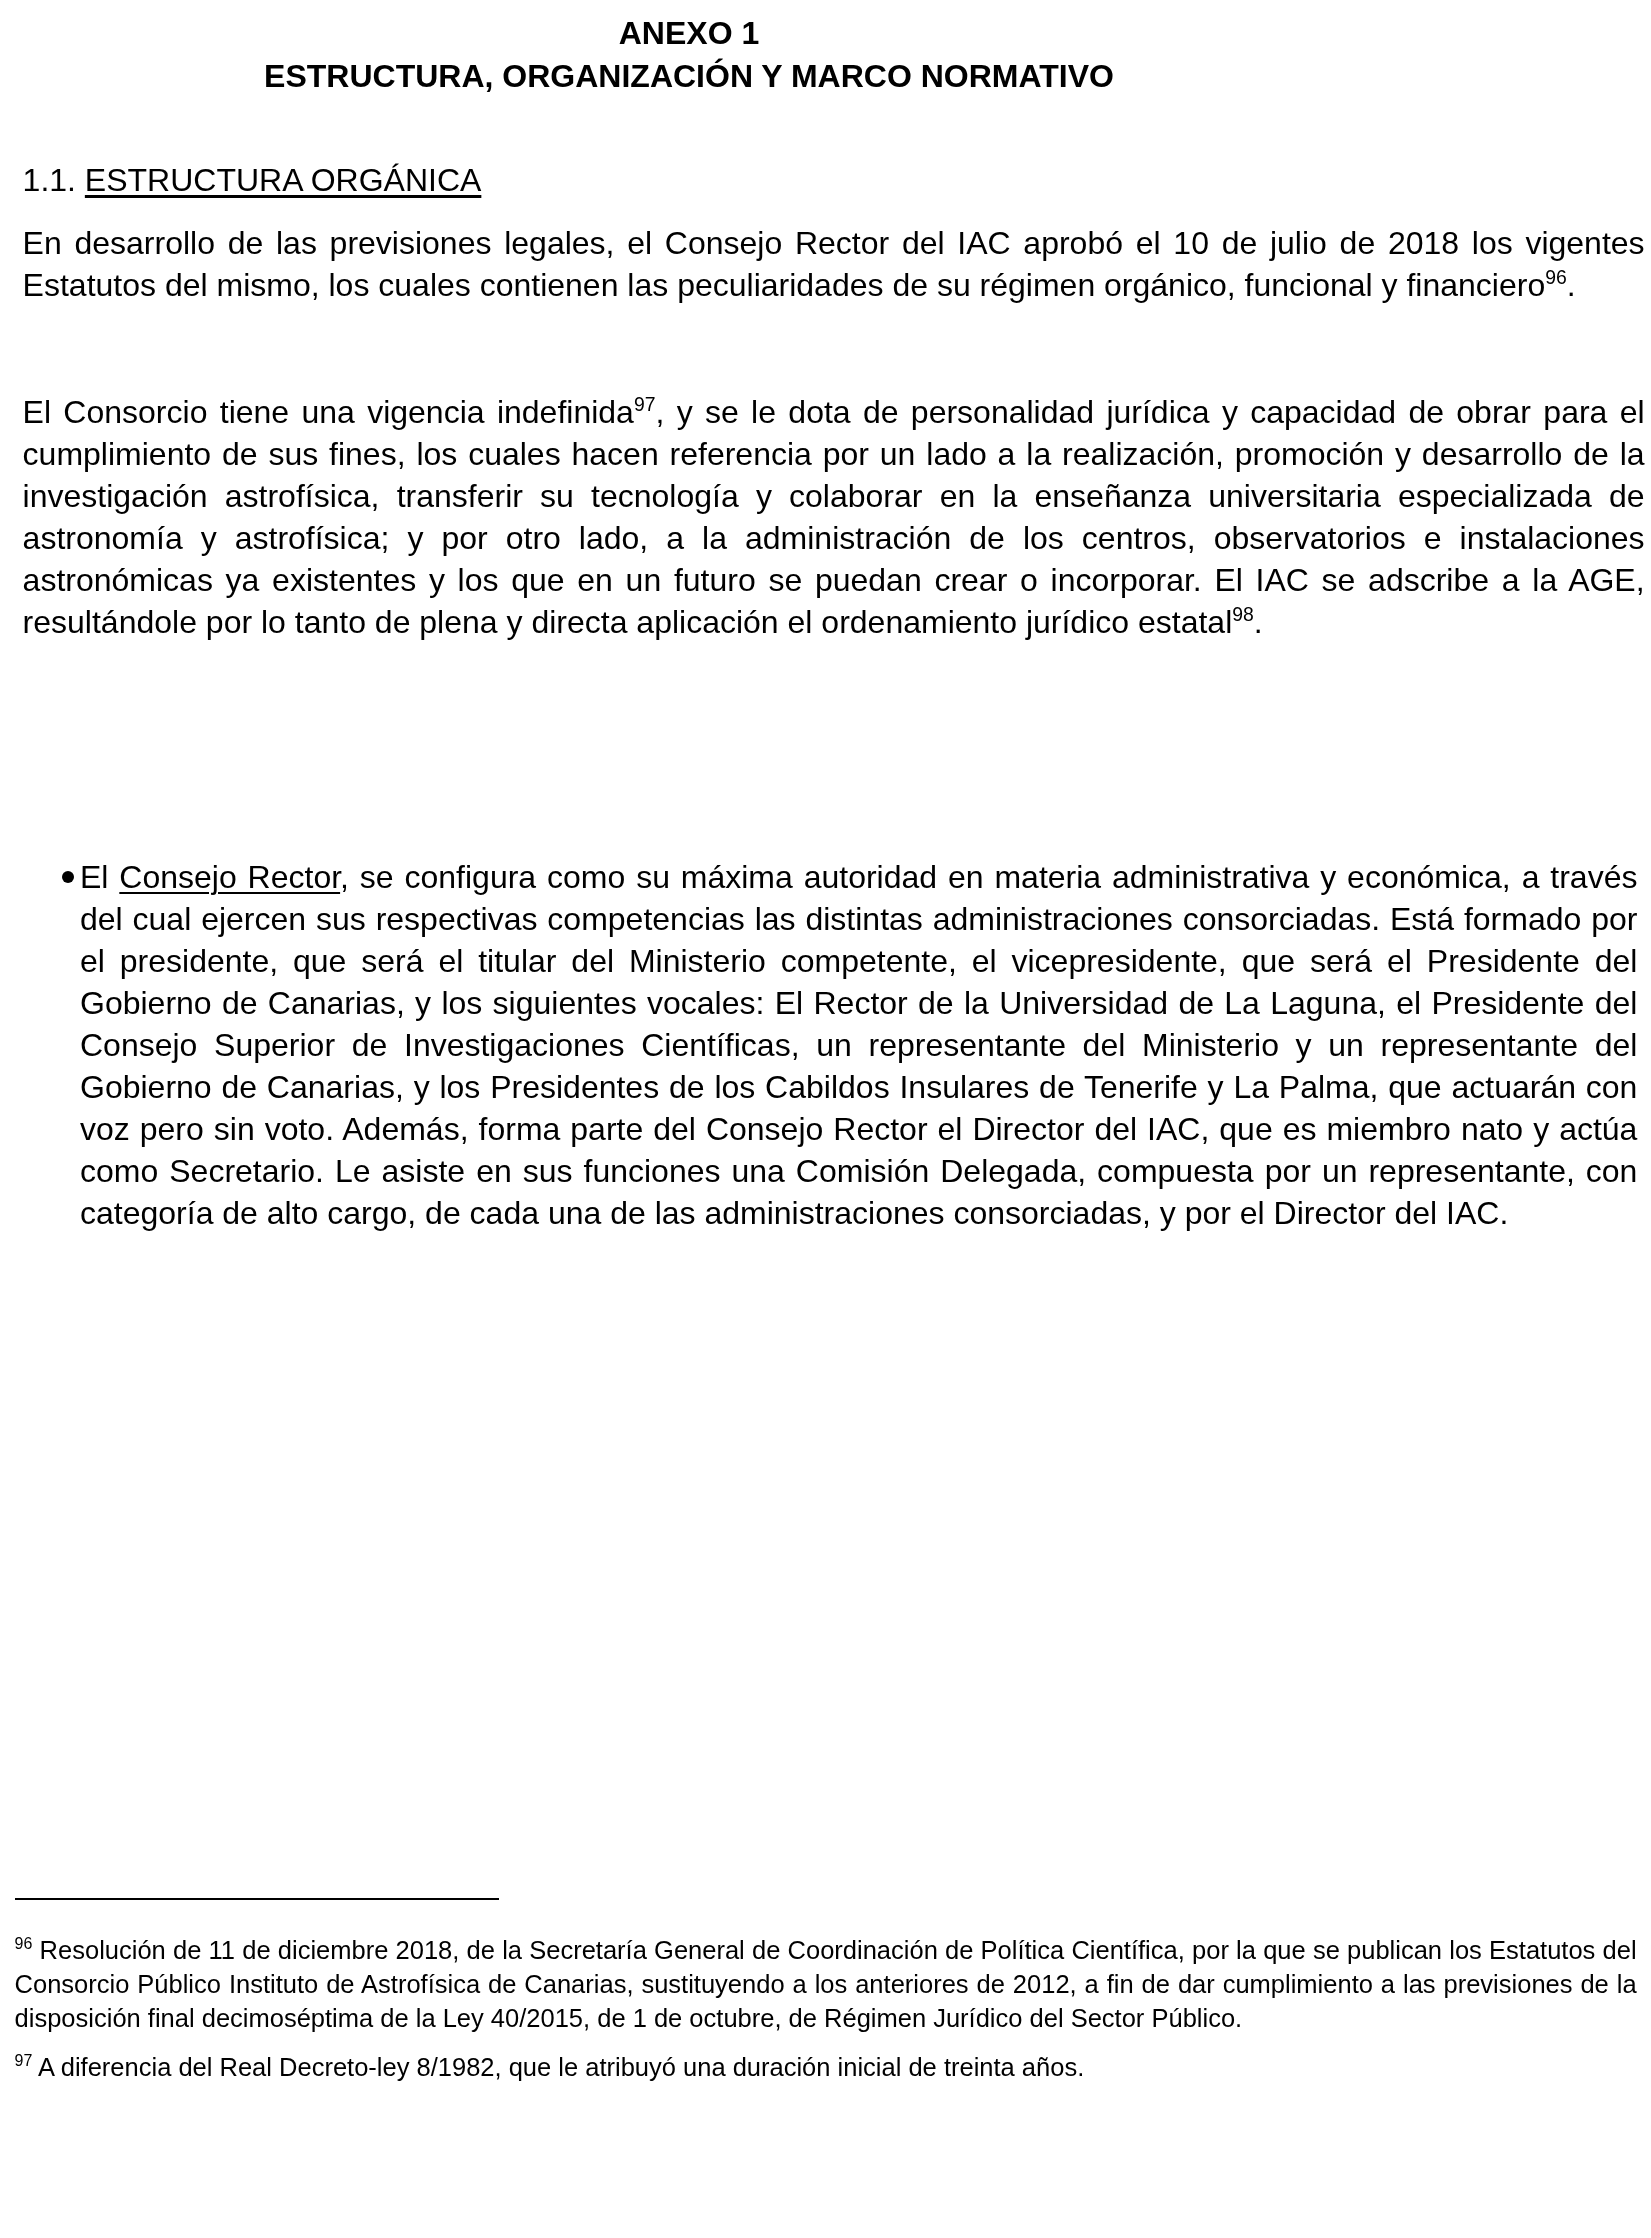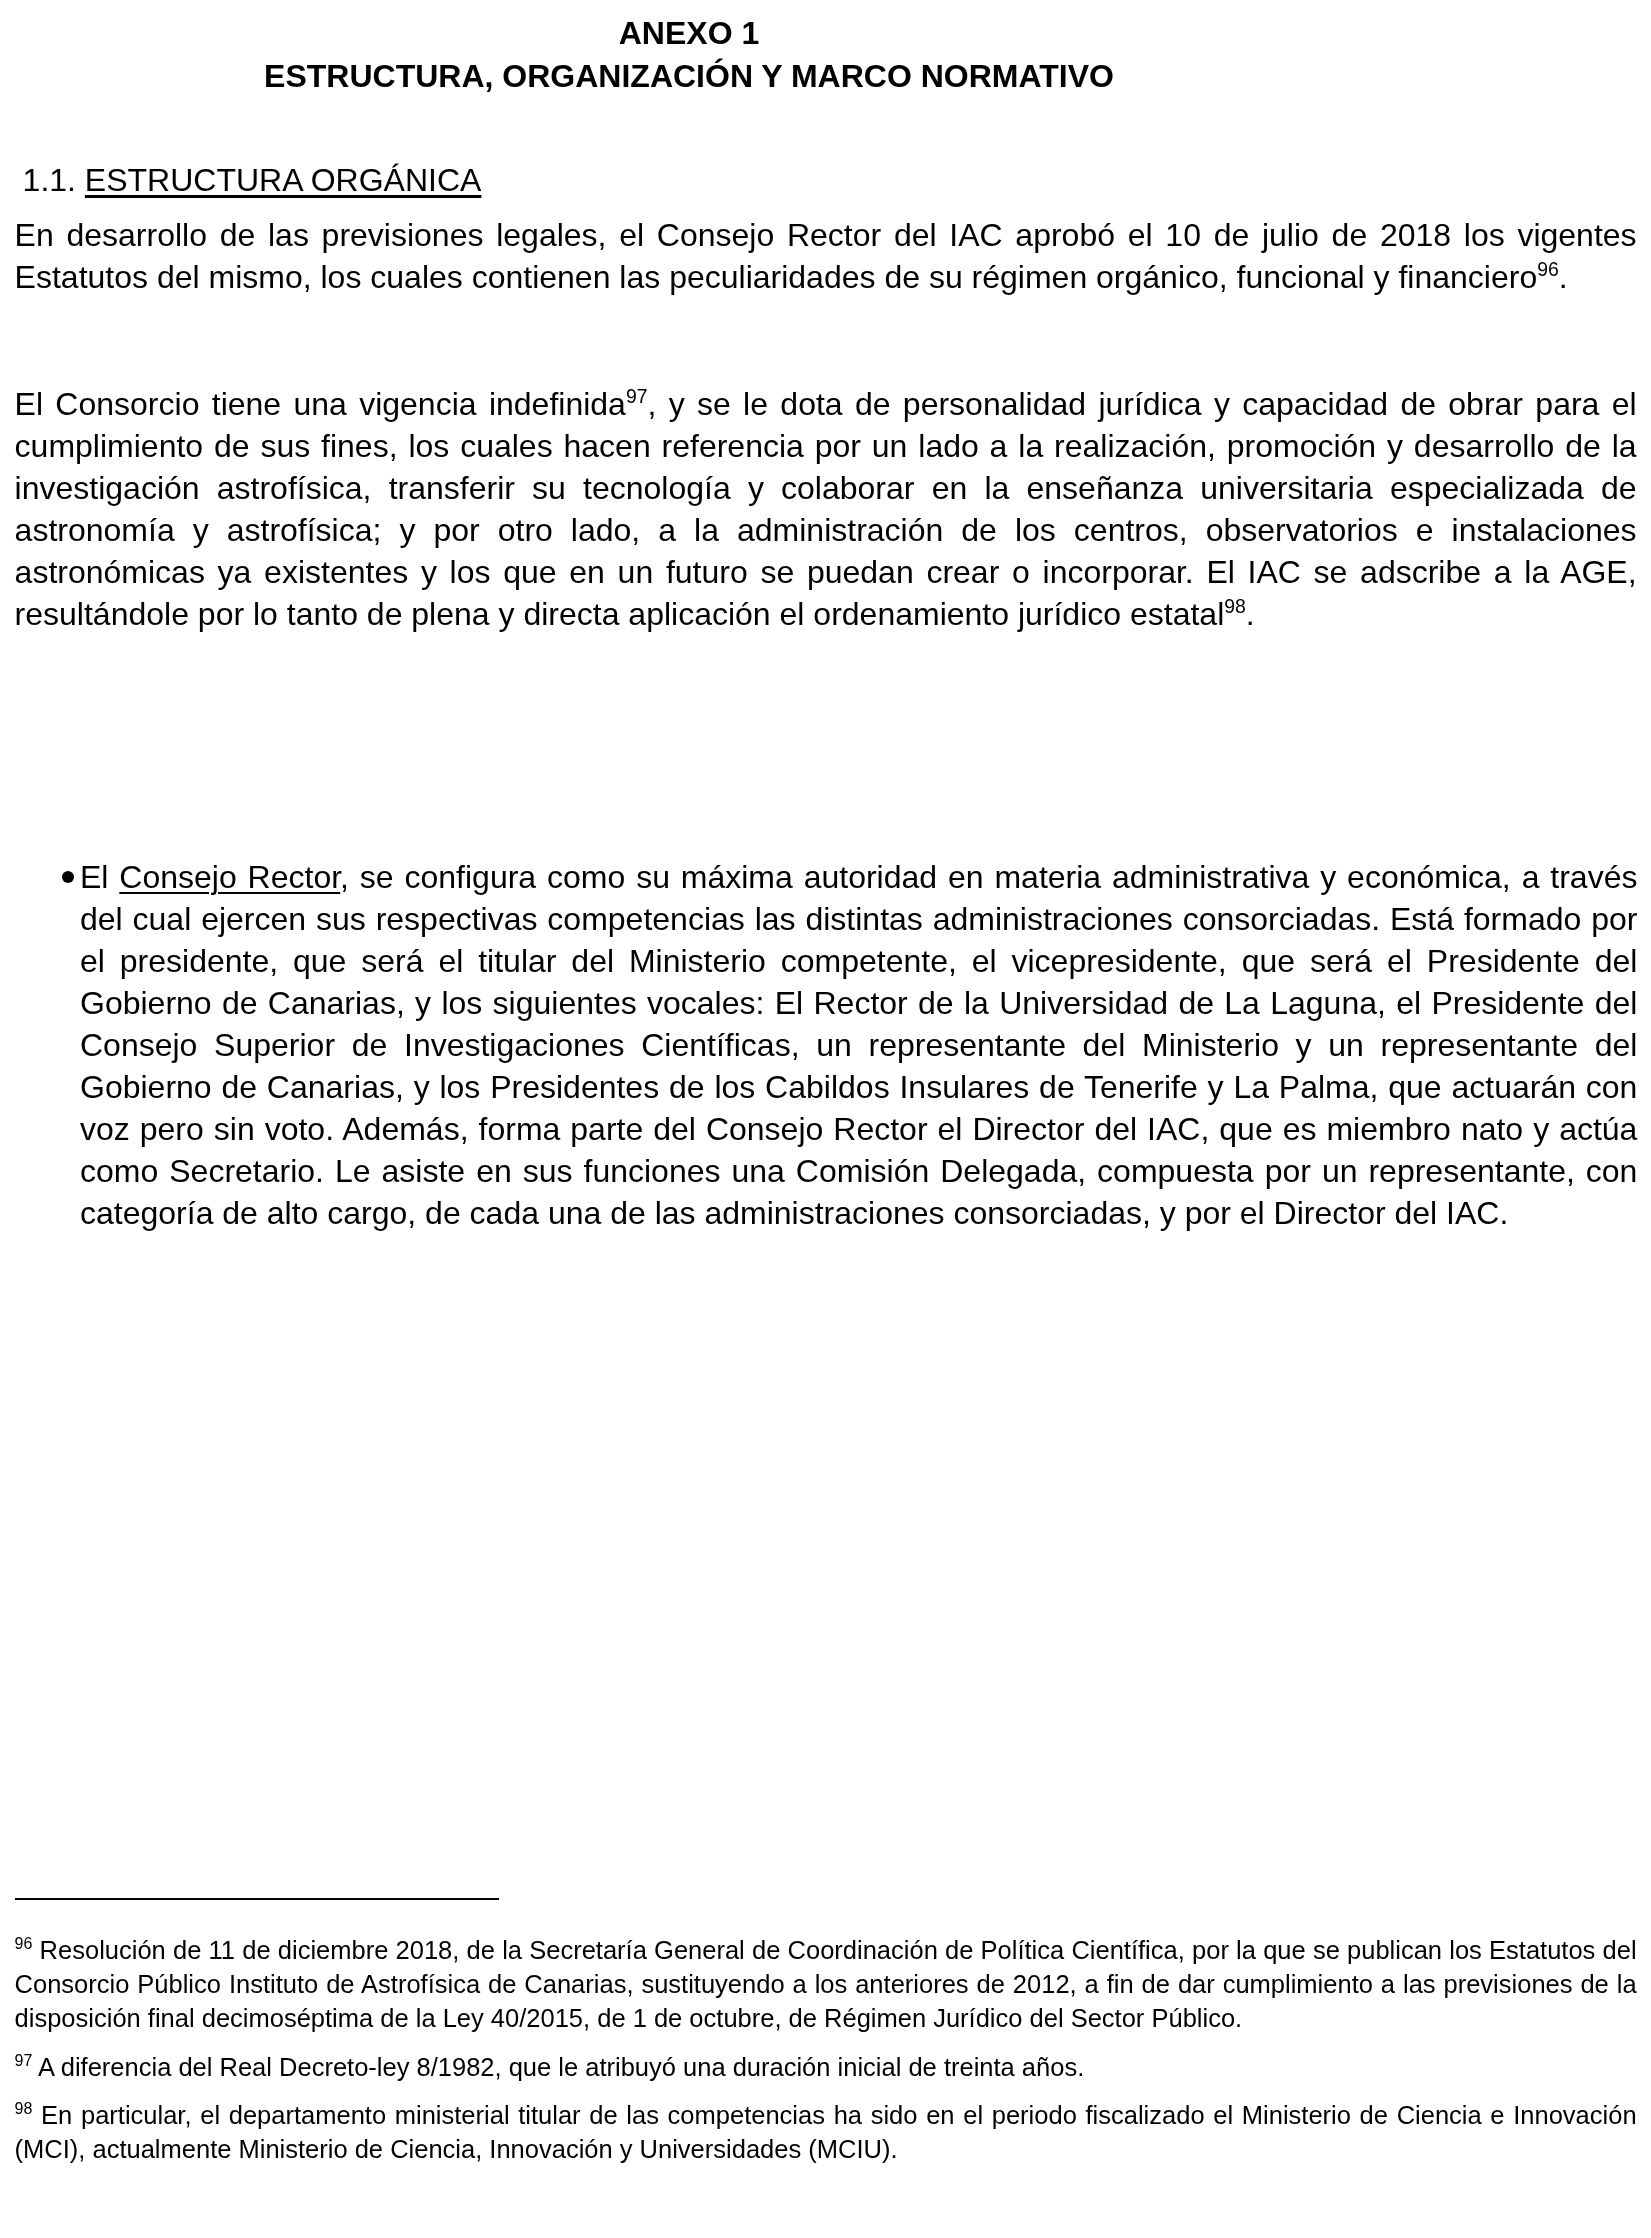--- a/index.html
+++ b/index.html
@@ -17,21 +17,21 @@
     font-weight: bold; font-size: 32px; line-height: 44px; margin: 4px;
   }
   .title.t1 { top: 6.5px; }
   .title.t2 { top: 50px; }
   .section-heading {
     position: absolute; left: 14.6px; top: 150px; margin: 8px;
     font-weight: normal; font-size: 32px; line-height: 44px;
   }
   .section-heading .u { text-decoration: underline; text-decoration-thickness: 3.2px; text-underline-offset: 4px; }
   .para {
-    position: absolute; left: 14.6px; width: 1622px; margin: 0;
+    position: absolute; left: 14.6px; width: 1622px; margin: 8px;
     font-size: 32px; line-height: 42px; text-align: justify;
   }
   .p1 { top: 214px; }
   .p2 { top: 383px; }
   .p3 { top: 723px; }
   sup { font-size: 19.4px; line-height: 0; vertical-align: 12px; }
   .bullet-list { position: absolute; left: 0; top: 856px; width: 1652px; margin: 0; padding: 0; list-style: none; }
   .bullet-item { position: relative; padding-left: 80px; padding-right: 14.6px; font-size: 32px; line-height: 42px; text-align: justify; }
   .bullet-dot {
     position: absolute; left: 62px; top: 15.4px; width: 12px; height: 12px;
@@ -66,17 +66,16 @@
       <span class="bullet-dot"></span>
       <span>El </span><span class="ul">Consejo Rector</span><span>, se configura como su máxima autoridad en materia administrativa y económica, a través del cual ejercen sus respectivas competencias las distintas administraciones consorciadas. Está formado por el presidente, que será el titular del Ministerio competente, el vicepresidente, que será el Presidente del Gobierno de Canarias, y los siguientes vocales: El Rector de la Universidad de La Laguna, el Presidente del Consejo Superior de Investigaciones Científicas, un representante del Ministerio y un representante del Gobierno de Canarias, y los Presidentes de los Cabildos Insulares de Tenerife y La Palma, que actuarán con voz pero sin voto. Además, forma parte del Consejo Rector el Director del IAC, que es miembro nato y actúa como Secretario. Le asiste en sus funciones una Comisión Delegada, compuesta por un representante, con categoría de alto cargo, de cada una de las administraciones consorciadas, y por el Director del IAC.</span>
     </li>
   </ul>
 
   <div class="fn-sep"></div>
 
   <div class="footnotes">
     <p class="footnote"><sup>96</sup><span> Resolución de 11 de diciembre 2018, de la Secretaría General de Coordinación de Política Científica, por la que se publican los Estatutos del Consorcio Público Instituto de Astrofísica de Canarias, sustituyendo a los anteriores de 2012, a fin de dar cumplimiento a las previsiones de la disposición final decimoséptima de la Ley 40/2015, de 1 de octubre, de Régimen Jurídico del Sector Público.</span></p>
     <p class="footnote"><sup>97</sup><span> A diferencia del Real Decreto-ley 8/1982, que le atribuyó una duración inicial de treinta años.</span></p>
-    <p class="footnote"><sup>98</sup><span> En particular, el departamento ministerial titular de las competencias ha sido en el periodo fiscalizado el Ministerio de Ciencia e Innovación (MCI), actualmente Ministerio de Ciencia, Innovación y Universidades (MCIU).</span></p>
   </div>
 
 </div>
 
 
 </body></html>

